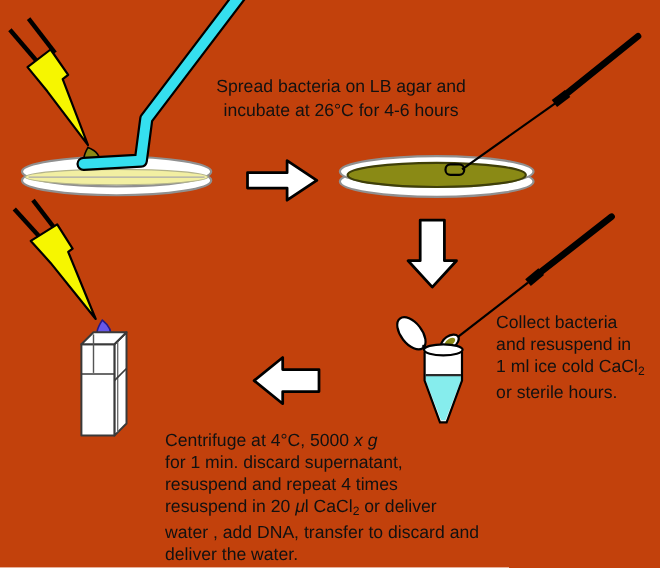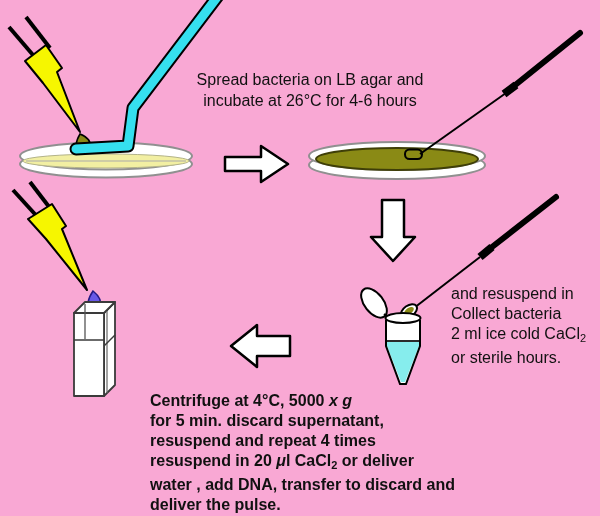--- a/index.html
+++ b/index.html
@@ -1,28 +1,28 @@
 <!DOCTYPE html>
 <html><head>
 <meta charset="utf-8">
 <style>
   html,body { margin:0; padding:0; background:#fff; }
   .canvas {
-    position:relative; width:600px; height:516px; background:#f9a8d4;
+    position:relative; width:600px; height:516px; background:#c2410c;
     overflow:hidden; font-family:"Liberation Sans","DejaVu Sans",sans-serif;
   }
   svg { position:absolute; left:0; top:0; }
   .txt {
     position:absolute; color:#111; font-size:16px; line-height:20px;
     white-space:nowrap;
   }
   .txt div { white-space:nowrap; }
   .txt-step1 { left:155px; top:69px; width:310px; text-align:center; line-height:21px; }
   .txt-step2 { left:451px; top:284px; }
-  .txt-step3 { left:150px; top:391px;font-weight:bold; }
+  .txt-step3 { left:150px; top:391px; }
   .sub { font-size:11px; vertical-align:-3px; }
   .em  { font-style:italic; }
 </style>
 </head>
 <body>
 
 <div class="canvas">
 
   <svg width="600" height="516" viewBox="0 0 600 516">
 
@@ -101,34 +101,34 @@
       <line x1="104" y1="346" x2="115" y2="335" stroke="#3a3a3a" stroke-width="1.5"></line>
     </g>
   </svg>
 
   <div class="txt txt-step1">
     <div>Spread bacteria on LB agar and</div>
     <div>incubate at 26°C for 4-6 hours</div>
   </div>
 
   <div class="txt txt-step2">
+    <div>Collect bacteria</div>
     <div>and resuspend in</div>
-    <div>Collect bacteria</div>
     <div>
-      <span>2 ml ice cold CaCl</span><span class="sub">2</span>
+      <span>1 ml ice cold CaCl</span><span class="sub">2</span>
     </div>
     <div>or sterile hours.</div>
   </div>
 
   <div class="txt txt-step3">
     <div>
       <span>Centrifuge at 4°C, 5000 </span><span class="em">x g</span>
     </div>
-    <div>for 5 min. discard supernatant,</div>
+    <div>for 1 min. discard supernatant,</div>
     <div>resuspend and repeat 4 times</div>
     <div>
       <span>resuspend in 20 </span><span class="em">μ</span><span>l CaCl</span><span class="sub">2</span><span> or deliver</span>
     </div>
     <div>water , add DNA, transfer to discard and</div>
-    <div>deliver the pulse.</div>
+    <div>deliver the water.</div>
   </div>
 
 </div>
 
 </body></html>

